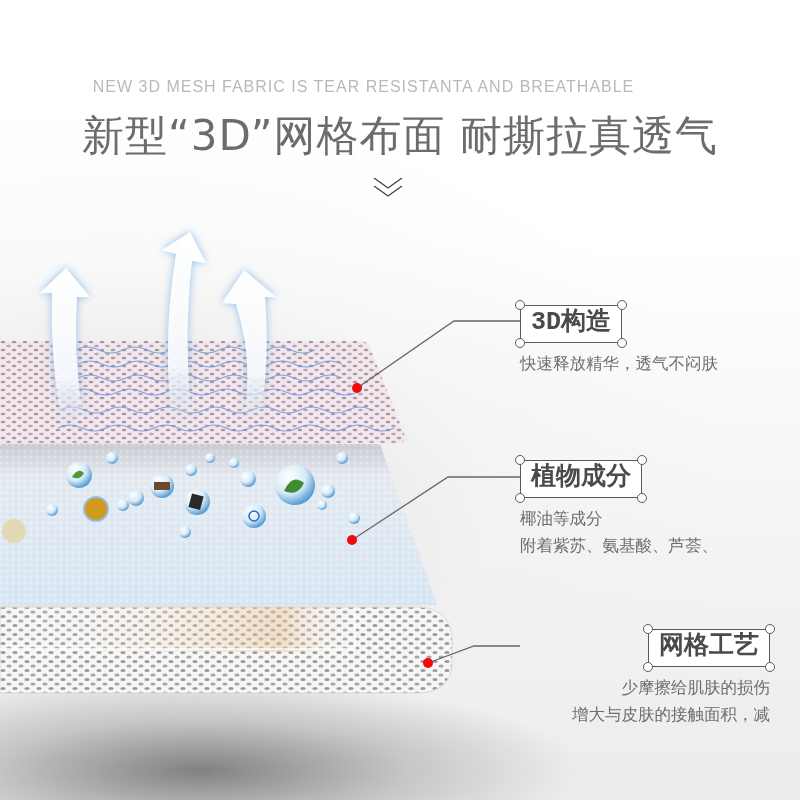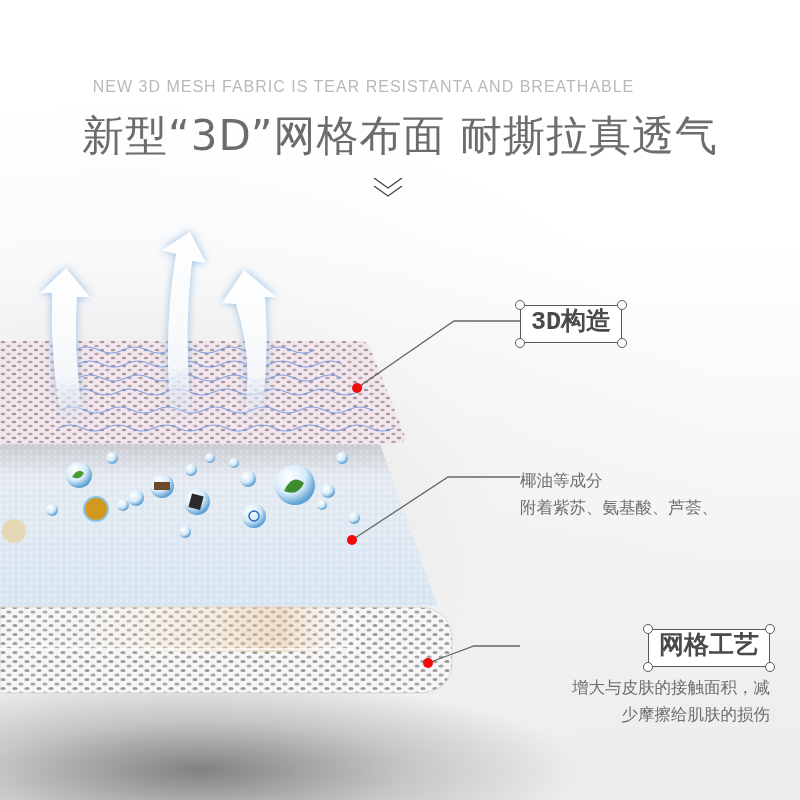--- a/index.html
+++ b/index.html
@@ -159,28 +159,32 @@
   <polyline points="357,388 454,321 520,321" fill="none" stroke="#666" stroke-width="1.3"></polyline>
   <polyline points="352,540 448,477 520,477" fill="none" stroke="#666" stroke-width="1.3"></polyline>
   <polyline points="428,663 474,646 520,646" fill="none" stroke="#666" stroke-width="1.3"></polyline>
 </svg>
 <div class="dot" style="left:352px;top:383px;"></div>
 <div class="dot" style="left:347px;top:535px;"></div>
 <div class="dot" style="left:423px;top:658px;"></div>
 
 <div class="label" style="top:305px;">
   <div class="tag"><span class="c1"></span><span class="c2"></span><span>3D构造</span></div>
+  <div class="desc">
+      <div>快速释放精华，透气不闷肤</div>
+    </div>
 </div>
 
 <div class="label" style="top:460px;">
+  <div class="tag"><span class="c1"></span><span class="c2"></span><span>植物成分</span></div>
   <div class="desc">
     <div>椰油等成分</div>
     <div>附着紫苏、氨基酸、芦荟、</div>
   </div>
 </div>
 
 <div class="label" style="top:629px;text-align:right;">
   <div class="tag"><span class="c1"></span><span class="c2"></span><span>网格工艺</span></div>
   <div class="desc">
+    <div>少摩擦给肌肤的损伤</div>
     <div>增大与皮肤的接触面积，减</div>
-    <div>少摩擦给肌肤的损伤</div>
   </div>
 </div>
 
 </body></html>

